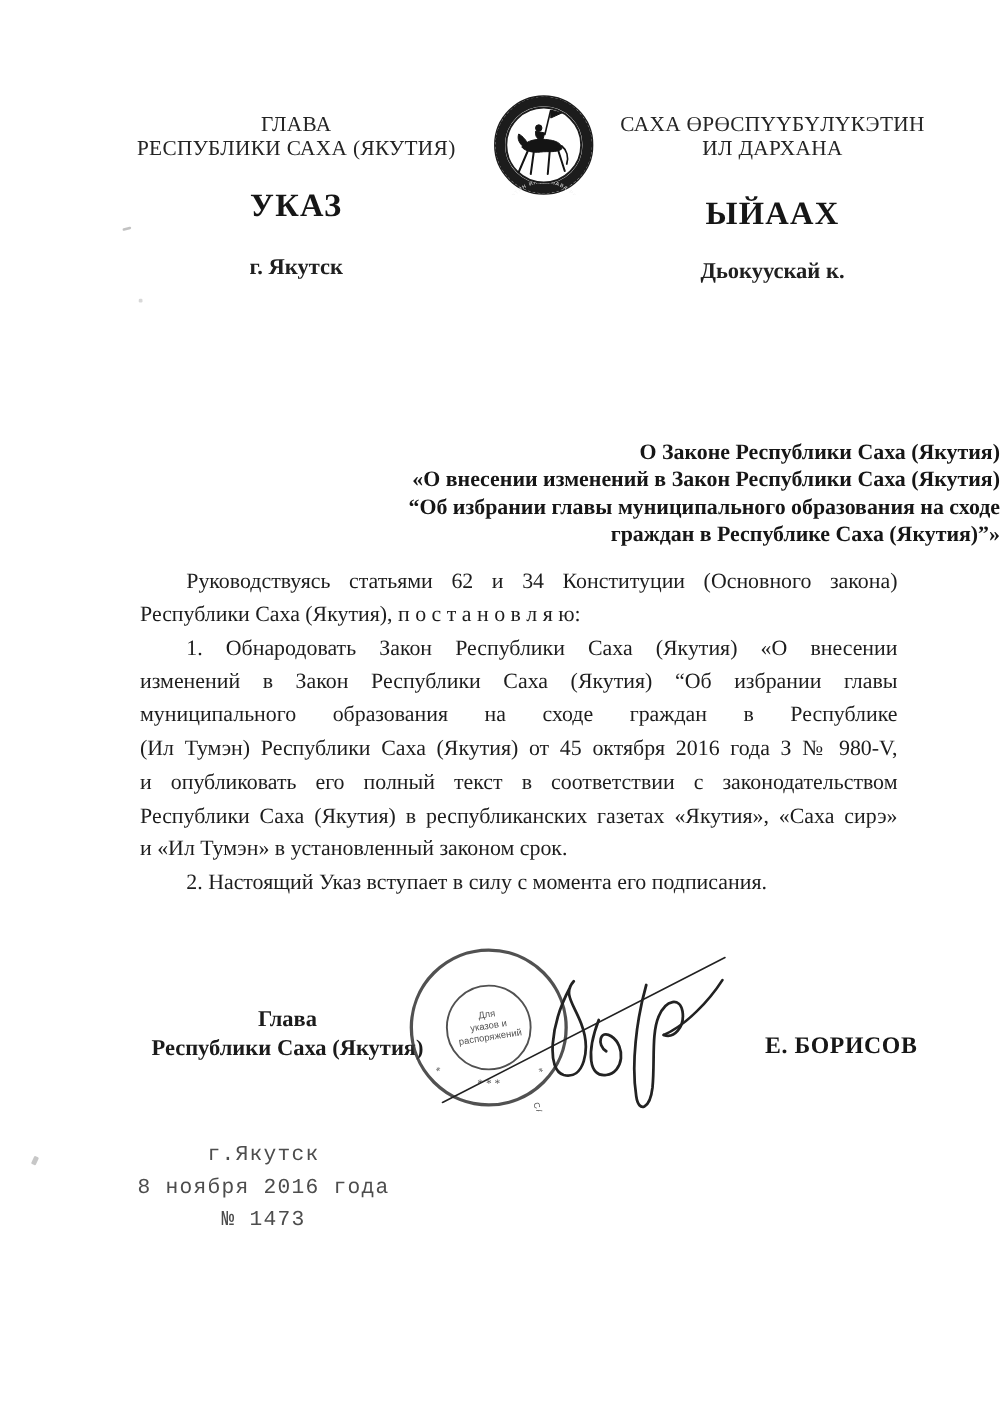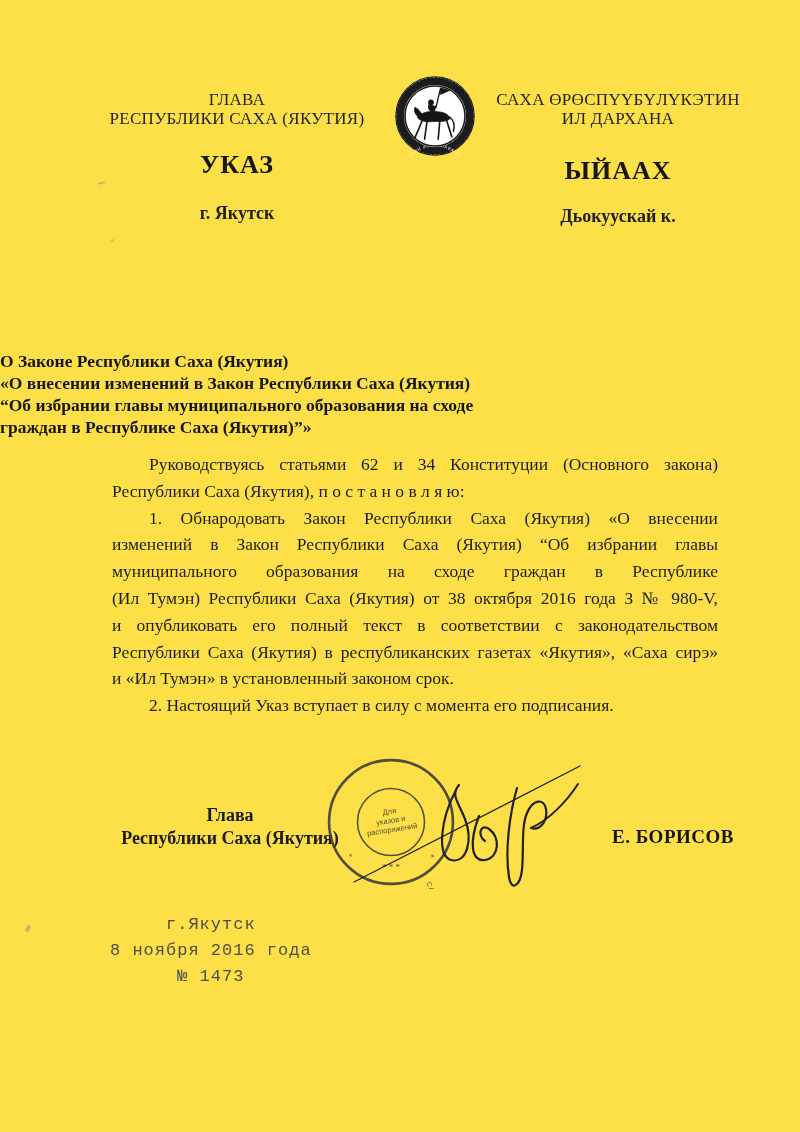--- a/index.html
+++ b/index.html
@@ -1,34 +1,34 @@
 <!DOCTYPE html>
 <html><head>
 <meta charset="utf-8">
 <style>
   html,body{margin:0;padding:0;background:#e8e8e8;}
-  .page{position:relative;width:800px;height:1132px;margin:0 auto;background:#fde047;
+  .page{position:relative;width:800px;height:1132px;margin:0 auto;background:#ffffff;
         font-family:"Liberation Serif",serif;color:#1d1d1d;overflow:hidden;
         box-shadow:0 0 4px rgba(0,0,0,.25);}
   .abs{position:absolute;}
 
   
   .hdr-block{width:260px;text-align:center;font-size:17px;line-height:19px;letter-spacing:.3px;color:#242424;}
   .hdr-left{left:107px;top:90px;}
   .hdr-right{left:488px;top:90px;}
   .doc-type{width:260px;text-align:center;font-size:26px;font-weight:bold;letter-spacing:1px;color:#161616;}
   .doc-type-left{left:107px;top:150px;}
   .doc-type-right{left:488px;top:156px;}
   .place{width:260px;text-align:center;font-size:18px;font-weight:bold;color:#202020;}
   .place-left{left:107px;top:203px;}
   .place-right{left:488px;top:206px;}
   .emblem{left:395px;top:76px;width:80px;height:80px;}
 
   
-  .title{left:0;top:350px;width:800px;text-align:left;font-weight:bold;
+  .title{left:0;top:350px;width:800px;text-align:right;font-weight:bold;
          font-size:17.5px;line-height:22px;color:#161616;}
 
   
   .body-text{left:112px;top:451px;width:606px;font-size:17.5px;line-height:26.8px;color:#1d1d1d;}
   .bline{white-space:normal;}
   .bline.just{text-align:justify;text-align-last:justify;}
   .bline.ind{padding-left:37px;}
 
   
   .sig-title{left:112px;top:804px;width:236px;text-align:center;font-size:18px;
@@ -99,21 +99,21 @@
     <div>“Об избрании главы муниципального образования на сходе</div>
     <div>граждан в Республике Саха (Якутия)”»</div>
   </div>
 
   <div class="abs body-text">
       <div class="bline ind just">Руководствуясь статьями 62 и 34 Конституции (Основного закона)</div>
       <div class="bline ">Республики Саха (Якутия), п о с т а н о в л я ю:</div>
       <div class="bline ind just">1. Обнародовать Закон Республики Саха (Якутия) «О внесении</div>
       <div class="bline just">изменений в Закон Республики Саха (Якутия) “Об избрании главы</div>
       <div class="bline just">муниципального образования на сходе граждан в Республике</div>
-      <div class="bline just">(Ил Тумэн) Республики Саха (Якутия) от 38 октября 2016 года З № 980-V,</div>
+      <div class="bline just">(Ил Тумэн) Республики Саха (Якутия) от 45 октября 2016 года З № 980-V,</div>
       <div class="bline just">и опубликовать его полный текст в соответствии с законодательством</div>
       <div class="bline just">Республики Саха (Якутия) в республиканских газетах «Якутия», «Саха сирэ»</div>
       <div class="bline ">и «Ил Тумэн» в установленный законом срок.</div>
       <div class="bline ind">2. Настоящий Указ вступает в силу с момента его подписания.</div>
     </div>
 
   <div class="abs sig-title">
     <div>Глава</div>
     <div>Республики Саха (Якутия)</div>
   </div>

